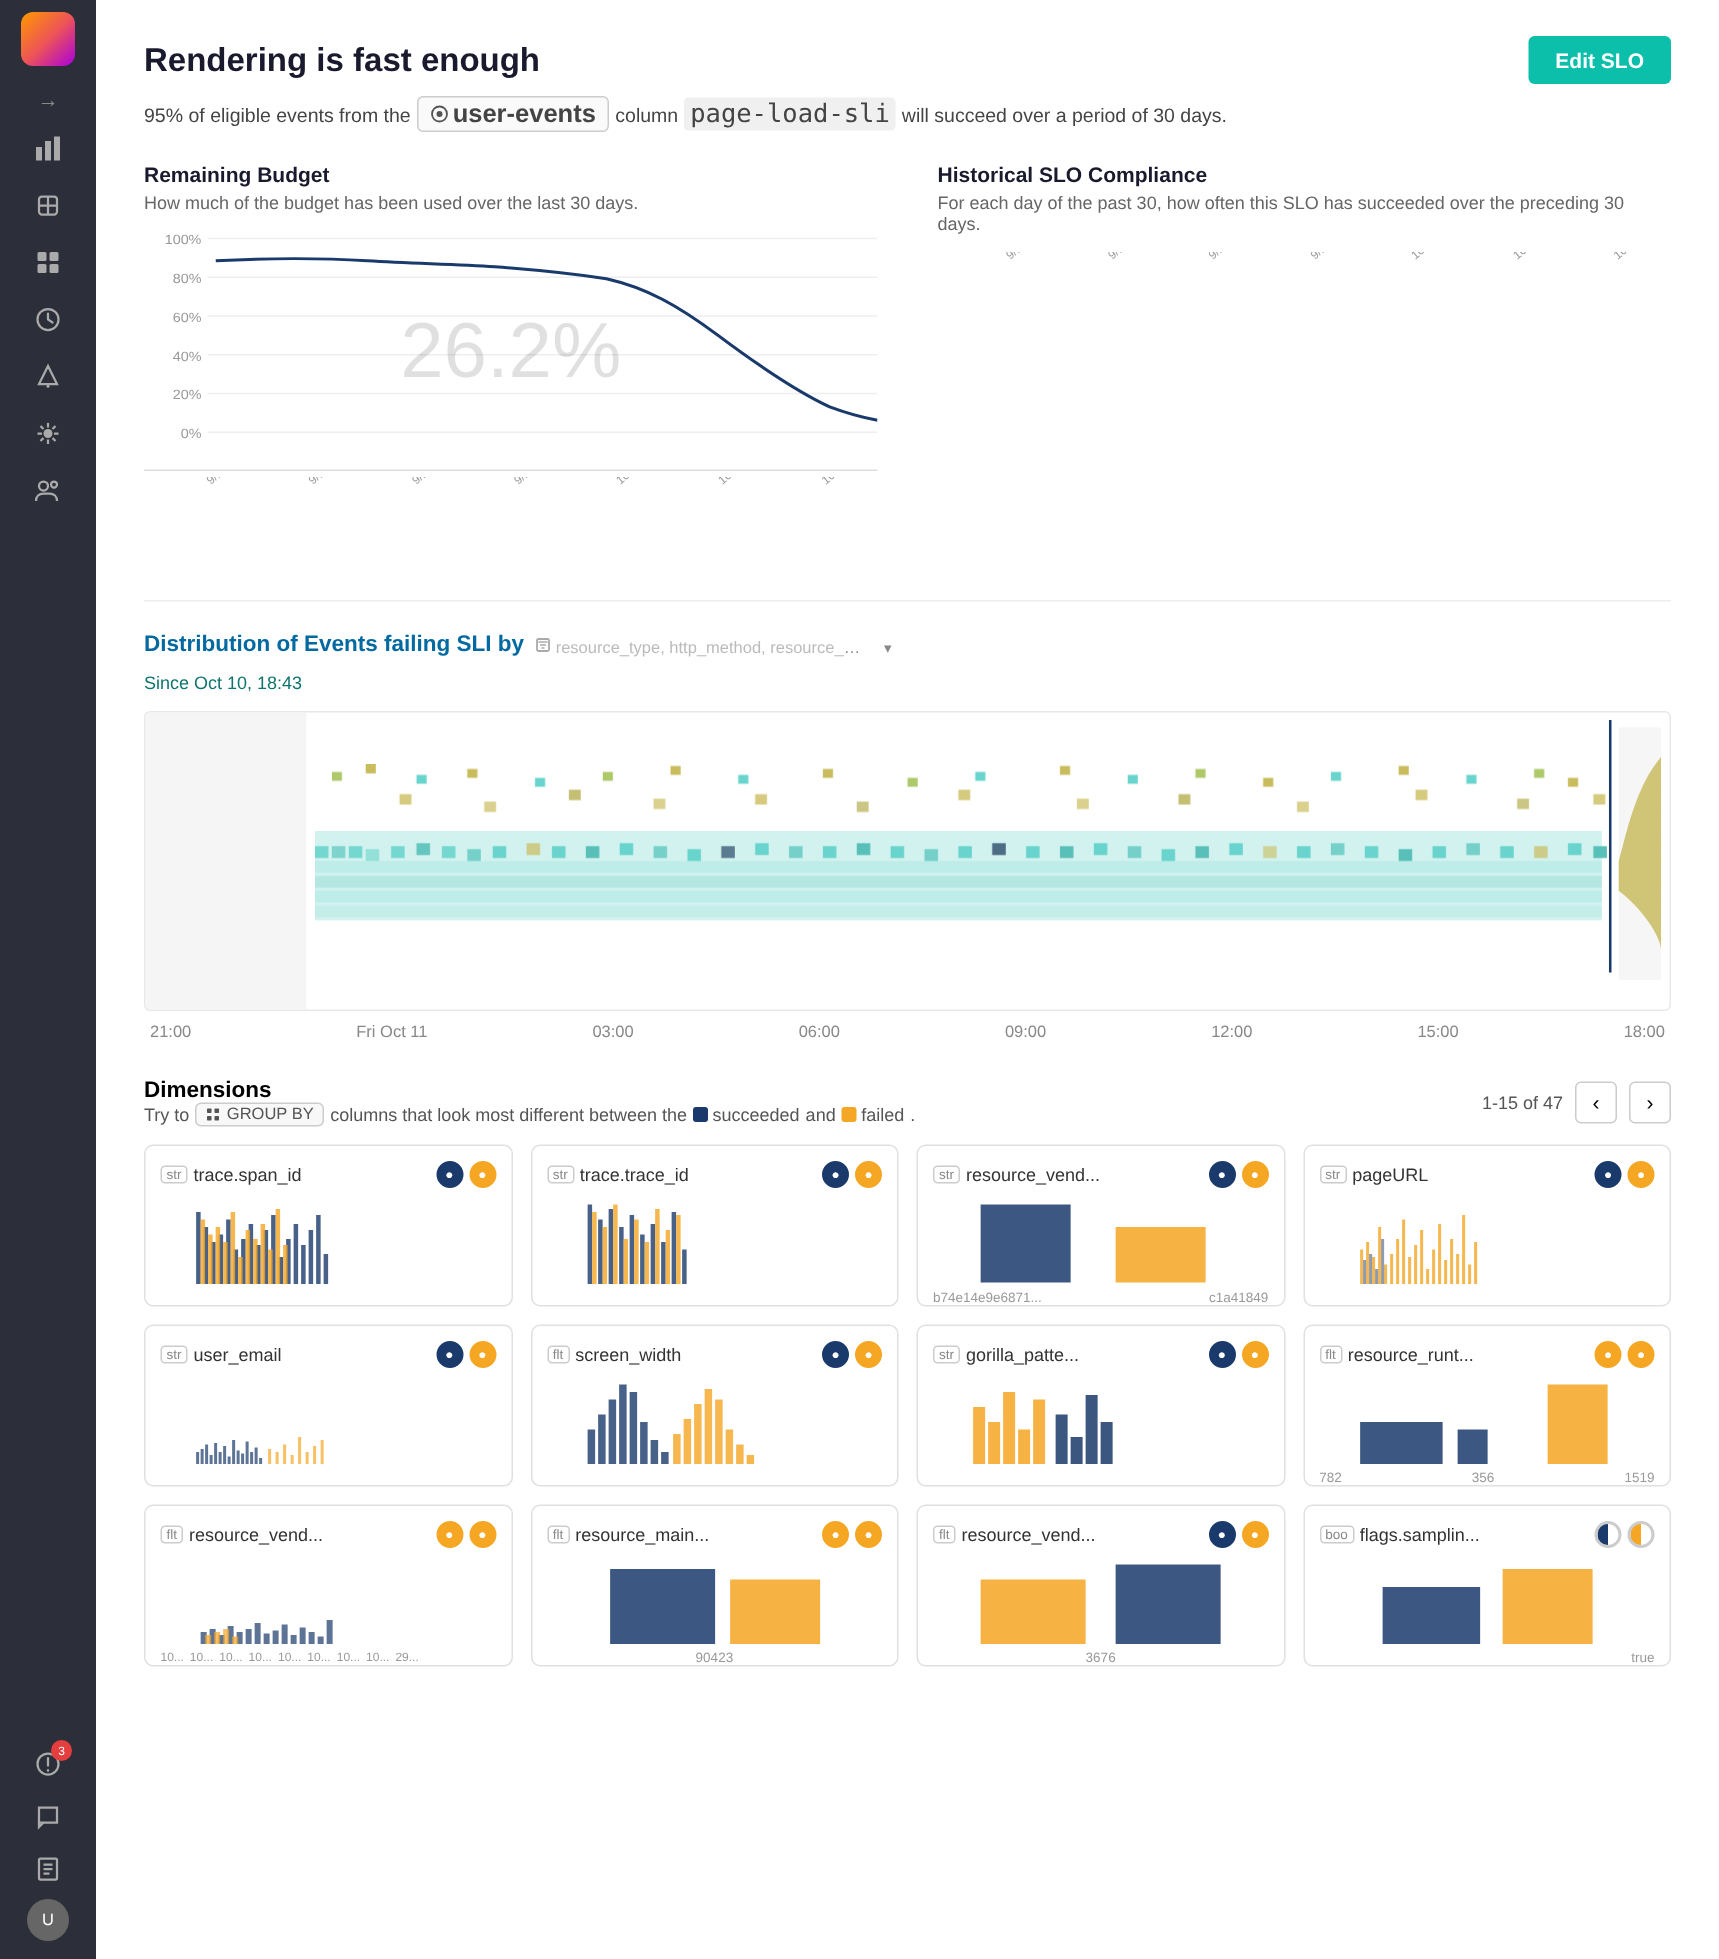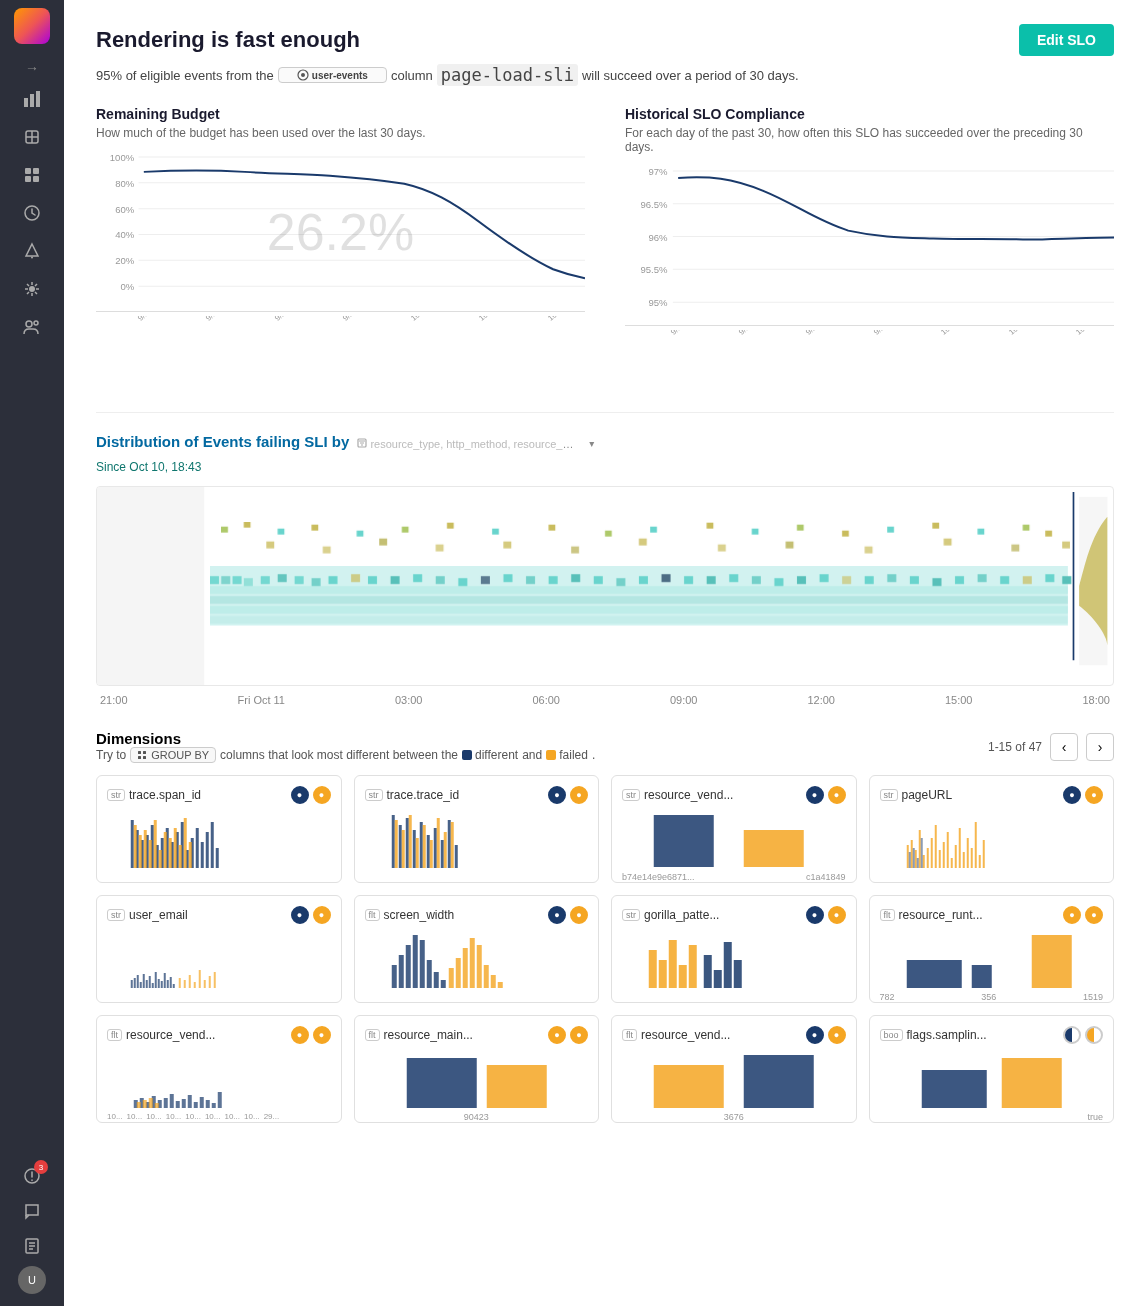--- a/index.html
+++ b/index.html
@@ -70,21 +70,21 @@
       padding: 8px 18px; font-size: 14px; font-weight: 600;
       cursor: pointer; white-space: nowrap;
     }
     .subtitle {
       font-size: 13px; color: #444; margin-bottom: 20px;
       display: flex; align-items: center; gap: 4px; flex-wrap: wrap;
     }
     .subtitle .pill {
       display: inline-flex; align-items: center; gap: 3px;
       border: 1px solid #ccc; border-radius: 4px;
-      padding: 1px 18px; font-size: 10px; background: #fafafa;
+      padding: 1px 8px; font-size: 17px; background: #fafafa;
     }
     .subtitle .bold { font-weight: 600; }
     .subtitle .mono { font-family: monospace; font-size: 17px; background: #f0f0f0; padding: 1px 4px; border-radius: 3px; }
 
     
     .charts-row {
       display: grid; grid-template-columns: 1fr 1fr;
       gap: 40px; margin-bottom: 32px;
     }
     .chart-card { }
@@ -329,38 +329,20 @@
           <span style="font-size:8px;color:#999;transform:rotate(-40deg);transform-origin:top left;display:inline-block;white-space:nowrap">10/4/2019</span>
           <span style="font-size:8px;color:#999;transform:rotate(-40deg);transform-origin:top left;display:inline-block;white-space:nowrap">10/8/2019</span>
           <span style="font-size:8px;color:#999;transform:rotate(-40deg);transform-origin:top left;display:inline-block;white-space:nowrap">10/11/2019</span>
         </div>
       </div>
     </div>
 
     <div class="chart-card">
       <div class="chart-title">Historical SLO Compliance</div>
       <div class="chart-desc">For each day of the past 30, how often this SLO has succeeded over the preceding 30 days.</div>
-      <div class="chart-area">
-        <svg class="chart-svg" viewBox="0 0 460 160" preserveAspectRatio="none">
-
-          <line x1="45" y1="5" x2="460" y2="5" stroke="#eee" stroke-width="1"></line>
-          <line x1="45" y1="38" x2="460" y2="38" stroke="#eee" stroke-width="1"></line>
-          <line x1="45" y1="71" x2="460" y2="71" stroke="#eee" stroke-width="1"></line>
-          <line x1="45" y1="104" x2="460" y2="104" stroke="#eee" stroke-width="1"></line>
-          <line x1="45" y1="137" x2="460" y2="137" stroke="#eee" stroke-width="1"></line>
-
-          <text x="40" y="9" font-size="9" fill="#999" text-anchor="end">97%</text>
-          <text x="40" y="42" font-size="9" fill="#999" text-anchor="end">96.5%</text>
-          <text x="40" y="75" font-size="9" fill="#999" text-anchor="end">96%</text>
-          <text x="40" y="108" font-size="9" fill="#999" text-anchor="end">95.5%</text>
-          <text x="40" y="141" font-size="9" fill="#999" text-anchor="end">95%</text>
-
-          <path d="M50,12 C80,10 100,12 130,25 C160,38 180,55 210,65 C240,72 260,72 290,73 C320,74 350,73 380,74 C400,74 430,72 460,72" stroke="#1a3a6b" stroke-width="2" fill="none"></path>
-        </svg>
-      </div>
       <div style="height:50px;position:relative;margin-top:4px;overflow:hidden">
         <div style="display:flex;justify-content:space-between;padding-left:44px">
           <span style="font-size:8px;color:#999;transform:rotate(-40deg);transform-origin:top left;display:inline-block;white-space:nowrap">9/13/2019</span>
           <span style="font-size:8px;color:#999;transform:rotate(-40deg);transform-origin:top left;display:inline-block;white-space:nowrap">9/18/2019</span>
           <span style="font-size:8px;color:#999;transform:rotate(-40deg);transform-origin:top left;display:inline-block;white-space:nowrap">9/22/2019</span>
           <span style="font-size:8px;color:#999;transform:rotate(-40deg);transform-origin:top left;display:inline-block;white-space:nowrap">9/27/2019</span>
           <span style="font-size:8px;color:#999;transform:rotate(-40deg);transform-origin:top left;display:inline-block;white-space:nowrap">10/4/2019</span>
           <span style="font-size:8px;color:#999;transform:rotate(-40deg);transform-origin:top left;display:inline-block;white-space:nowrap">10/8/2019</span>
           <span style="font-size:8px;color:#999;transform:rotate(-40deg);transform-origin:top left;display:inline-block;white-space:nowrap">10/11/2019</span>
         </div>
@@ -507,21 +489,21 @@
               <rect x="1" y="1" width="3" height="3" fill="#555" rx="0.5"></rect>
               <rect x="6" y="1" width="3" height="3" fill="#555" rx="0.5"></rect>
               <rect x="1" y="6" width="3" height="3" fill="#555" rx="0.5"></rect>
               <rect x="6" y="6" width="3" height="3" fill="#555" rx="0.5"></rect>
             </svg>
             <span>GROUP BY</span>
           </span>
           <span>columns that look most different between the</span>
           <span class="dim-legend">
             <span class="legend-dot" style="background:#1a3a6b"></span>
-            <span>different</span>
+            <span>succeeded</span>
           </span>
           <span>and</span>
           <span class="dim-legend">
             <span class="legend-dot" style="background:#f5a623"></span>
             <span>failed</span>
           </span>
           <span>.</span>
         </div>
       </div>
       <div class="pagination">

